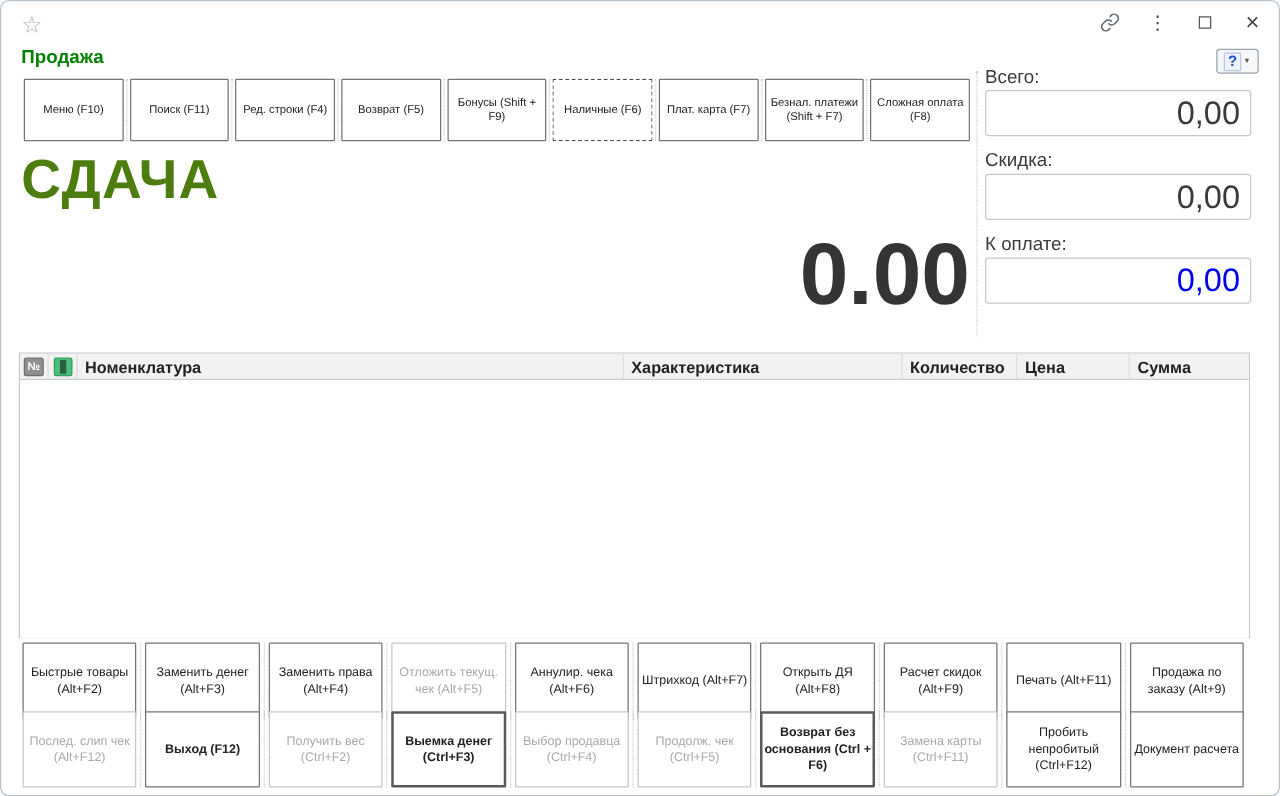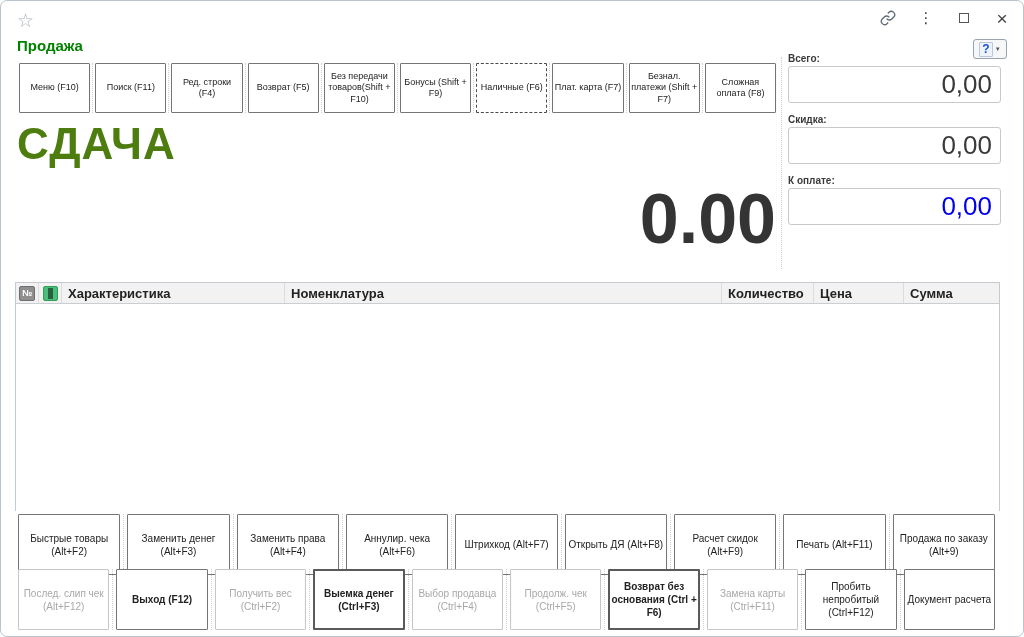--- a/index.html
+++ b/index.html
@@ -28,21 +28,21 @@
   .tb-btn { flex: 1; background: #fff; border: 1px solid #757575; border-radius: 1px; font-family: inherit; font-size: 9px; color: #222; line-height: 1.25; cursor: pointer; padding: 1px; }
   .tb-btn.focused { border: 1.5px dashed #4a4a4a; }
 
   
   .change-title { position: absolute; left: 16px; top: 118px; font-size: 44px; font-weight: bold; color: #4d7c0f; letter-spacing: 1px; }
   .change-amount { position: absolute; left: 300px; top: 178px; width: 475px; text-align: right; font-size: 70px; font-weight: 600; color: #343434; }
 
   
   .v-sep { position: absolute; left: 780px; top: 56px; height: 212px; border-left: 1px dotted #cfcfcf; }
   .totals { position: absolute; left: 787px; top: 52px; width: 213px; }
-  .tot-label { font-size: 10px; font-weight: bold; color: #3a3a3a; margin-bottom: 2px; }
+  .tot-label { font-size: 15px; font-weight: normal; color: #3a3a3a; margin-bottom: 2px; }
   .tot-field { height: 37px; border: 1px solid #c9c9c9; border-radius: 3px; background: #fff; display: flex; align-items: center; justify-content: flex-end; padding-right: 8px; font-size: 26px; color: #3a3a3a; margin-bottom: 11px; }
   .tot-field.blue { color: #0000ee; }
 
   
   .items-table { position: absolute; left: 14px; top: 281px; width: 985px; height: 229px; border: 1px solid #c4cad0; background: #fff; }
   .thead { display: flex; height: 21px; background: #f2f2f2; border-bottom: 1px solid #c9ced3; font-size: 13px; font-weight: bold; color: #222; }
   .th { display: flex; align-items: center; padding-left: 6px; border-right: 1px solid #dcdcdc; overflow: hidden; white-space: nowrap; }
   .th:last-child { border-right: none; }
   .th.c-num   { width: 23px; justify-content: center; padding-left: 0; }
   .th.c-icon  { width: 23px; justify-content: center; padding-left: 0; }
@@ -101,23 +101,20 @@
     <div class="tb-cell">
         <button class="tb-btn">Поиск (F11)</button>
       </div>
     <div class="tb-cell">
         <button class="tb-btn">Ред. строки (F4)</button>
       </div>
     <div class="tb-cell">
         <button class="tb-btn">Возврат (F5)</button>
       </div>
     <div class="tb-cell">
-        <button class="tb-btn">Без передачи товаров(Shift + F10)</button>
-      </div>
-    <div class="tb-cell">
         <button class="tb-btn">Бонусы (Shift + F9)</button>
       </div>
     <div class="tb-cell">
         <button class="tb-btn focused">Наличные (F6)</button>
       </div>
     <div class="tb-cell">
         <button class="tb-btn">Плат. карта (F7)</button>
       </div>
     <div class="tb-cell">
         <button class="tb-btn">Безнал. платежи (Shift + F7)</button>
@@ -150,40 +147,43 @@
   <div class="items-table">
     <div class="thead">
       <div class="th c-num">
           <span class="num-badge">№</span>
         </div>
       <div class="th c-icon">
           <span class="nom-badge">
             <i></i>
           </span>
         </div>
+      <div class="th c-nomen">Номенклатура</div>
       <div class="th c-char">Характеристика</div>
-      <div class="th c-nomen">Номенклатура</div>
       <div class="th c-qty">Количество</div>
       <div class="th c-price">Цена</div>
       <div class="th c-sum">Сумма</div>
     </div>
     <div class="tbody"></div>
   </div>
 
   <div class="act-row r1">
     <div class="act-cell">
         <button class="act-btn">Быстрые товары (Alt+F2)</button>
       </div>
     <div class="act-cell">
         <button class="act-btn">Заменить денег (Alt+F3)</button>
       </div>
     <div class="act-cell">
         <button class="act-btn">Заменить права (Alt+F4)</button>
       </div>
     <div class="act-cell">
+        <button class="act-btn disabled">Отложить текущ. чек (Alt+F5)</button>
+      </div>
+    <div class="act-cell">
         <button class="act-btn">Аннулир. чека (Alt+F6)</button>
       </div>
     <div class="act-cell">
         <button class="act-btn">Штрихкод (Alt+F7)</button>
       </div>
     <div class="act-cell">
         <button class="act-btn">Открыть ДЯ (Alt+F8)</button>
       </div>
     <div class="act-cell">
         <button class="act-btn">Расчет скидок (Alt+F9)</button>

